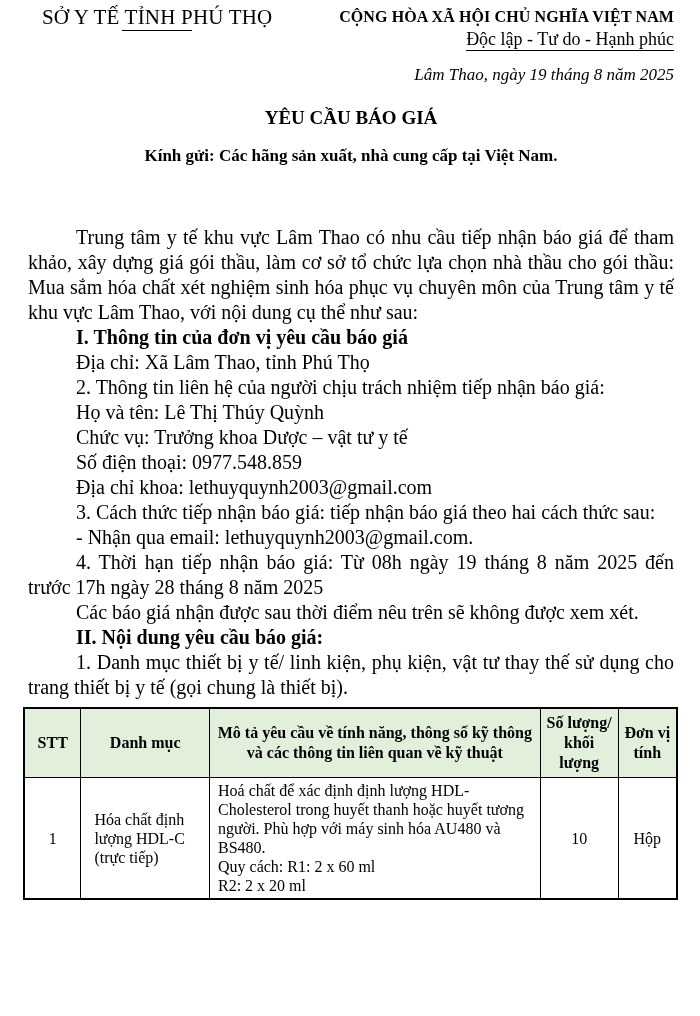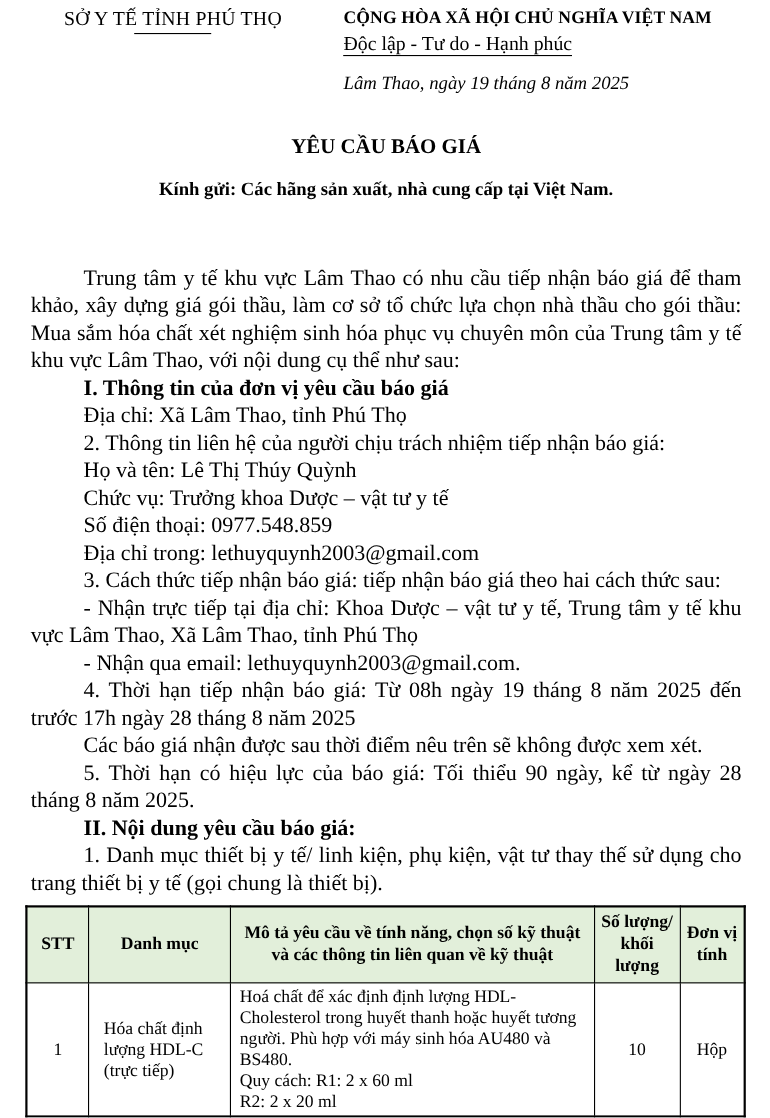--- a/index.html
+++ b/index.html
@@ -24,36 +24,36 @@
     display: flex;
     justify-content: space-between;
     align-items: flex-start;
   }
   .header-left {
     width: 40%;
     text-align: center;
     line-height: 22px;
   }
   .header-left .org-parent {
-    font-size: 18px;
+    font-size: 21px;
     letter-spacing: 0.2px;
   }
   .header-left .org-name {
     font-size: 16.5px;
     font-weight: bold;
   }
   .short-underline {
     width: 70px;
     border-bottom: 1.5px solid #000;
     margin: 1px auto 0 auto;
     height: 1px;
   }
   .header-right {
     width: 56%;
-    text-align: left;
+    text-align: right;
     line-height: 22px;
   }
   .header-right .national-title {
     font-size: 16px;
     font-weight: bold;
     letter-spacing: 0.1px;
   }
   .header-right .motto {
     display: inline-block;
     font-size: 18px;
@@ -66,21 +66,21 @@
     font-style: italic;
     margin-top: 13px;
     line-height: 22px;
   }
 
   
   .doc-title {
     text-align: center;
     font-size: 19px;
     font-weight: bold;
-    margin-top: 35px;
+    margin-top: 20px;
     line-height: 24px;
   }
   .doc-salutation {
     text-align: center;
     font-size: 17px;
     font-weight: bold;
     margin-top: 14px;
     line-height: 24px;
   }
 
@@ -146,44 +146,42 @@
   <div class="doc-salutation">Kính gửi: Các hãng sản xuất, nhà cung cấp tại Việt Nam.</div>
 
   <div class="body-text">
     <p class="para">Trung tâm y tế khu vực Lâm Thao có nhu cầu tiếp nhận báo giá để tham khảo, xây dựng giá gói thầu, làm cơ sở tổ chức lựa chọn nhà thầu cho gói thầu: Mua sắm hóa chất xét nghiệm sinh hóa phục vụ chuyên môn của Trung tâm y tế khu vực Lâm Thao, với nội dung cụ thể như sau:</p>
     <p class="para bold">I. Thông tin của đơn vị yêu cầu báo giá</p>
     <p class="para">Địa chỉ: Xã Lâm Thao, tỉnh Phú Thọ</p>
     <p class="para">2. Thông tin liên hệ của người chịu trách nhiệm tiếp nhận báo giá:</p>
     <p class="para">Họ và tên: Lê Thị Thúy Quỳnh</p>
     <p class="para">Chức vụ: Trưởng khoa Dược – vật tư y tế</p>
     <p class="para">Số điện thoại: 0977.548.859</p>
-    <p class="para">Địa chỉ trong: lethuyquynh2003@gmail.com</p>
+    <p class="para">Địa chỉ khoa: lethuyquynh2003@gmail.com</p>
     <p class="para">3. Cách thức tiếp nhận báo giá: tiếp nhận báo giá theo hai cách thức sau:</p>
-    <p class="para">- Nhận trực tiếp tại địa chỉ: Khoa Dược – vật tư y tế, Trung tâm y tế khu vực Lâm Thao, Xã Lâm Thao, tỉnh Phú Thọ</p>
     <p class="para">- Nhận qua email: lethuyquynh2003@gmail.com.</p>
     <p class="para">4. Thời hạn tiếp nhận báo giá: Từ 08h ngày 19 tháng 8 năm 2025 đến trước 17h ngày 28 tháng 8 năm 2025</p>
     <p class="para">Các báo giá nhận được sau thời điểm nêu trên sẽ không được xem xét.</p>
-    <p class="para">5. Thời hạn có hiệu lực của báo giá: Tối thiểu 90 ngày, kể từ ngày 28  tháng 8 năm 2025.</p>
     <p class="para bold">II. Nội dung yêu cầu báo giá:</p>
     <p class="para">1. Danh mục thiết bị y tế/ linh kiện, phụ kiện, vật tư thay thế sử dụng cho trang thiết bị y tế (gọi chung là thiết bị).</p>
   </div>
 
   <table class="quote-table">
     <colgroup>
       <col style="width:57px">
       <col style="width:129px">
       <col style="width:332px">
       <col style="width:78px">
       <col style="width:59px">
     </colgroup>
     <thead>
       <tr>
         <th>STT</th>
         <th>Danh mục</th>
-        <th>Mô tả yêu cầu về tính năng, chọn số kỹ thuật và các thông tin liên quan về kỹ thuật</th>
+        <th>Mô tả yêu cầu về tính năng, thông số kỹ thông và các thông tin liên quan về kỹ thuật</th>
         <th>Số lượng/ khối lượng</th>
         <th>Đơn vị tính</th>
       </tr>
     </thead>
     <tbody>
       <tr>
         <td class="cell-center">1</td>
         <td class="cell-left">Hóa chất định lượng HDL-C (trực tiếp)</td>
         <td class="cell-desc">
           <div>Hoá chất để xác định định lượng HDL-Cholesterol trong huyết thanh hoặc huyết tương người. Phù hợp với máy sinh hóa AU480 và BS480.</div>

